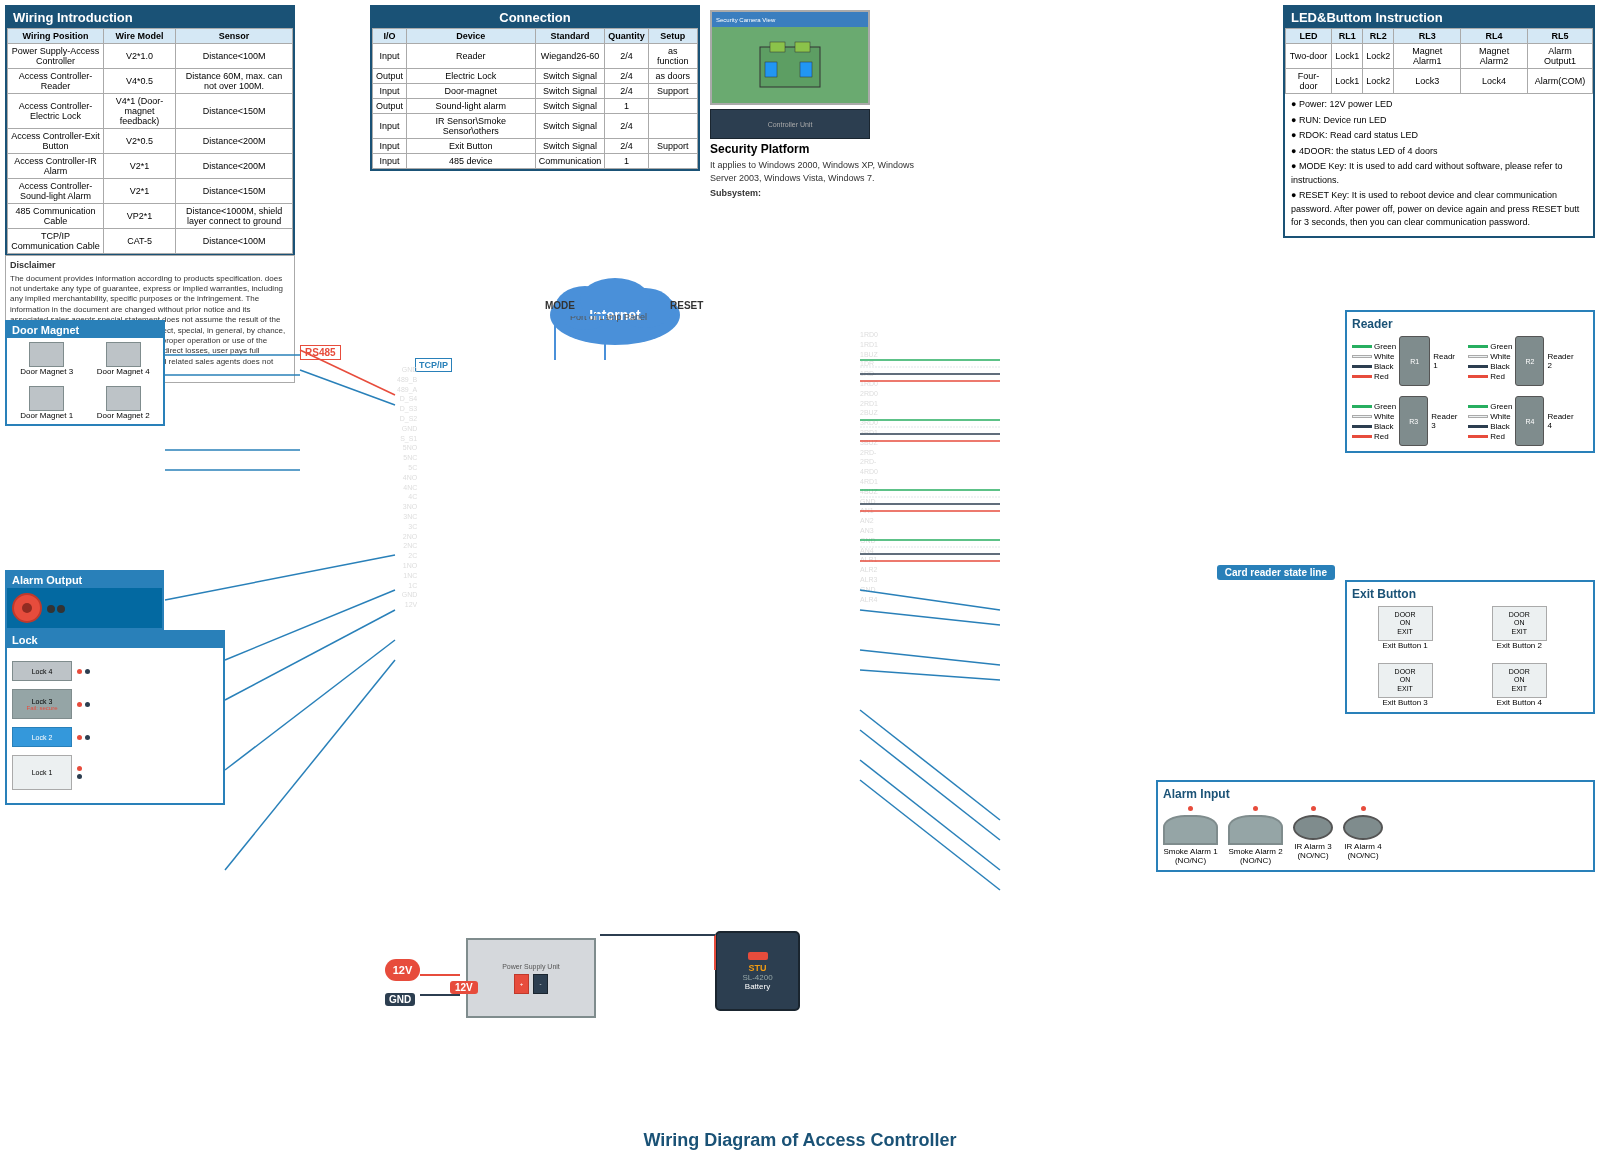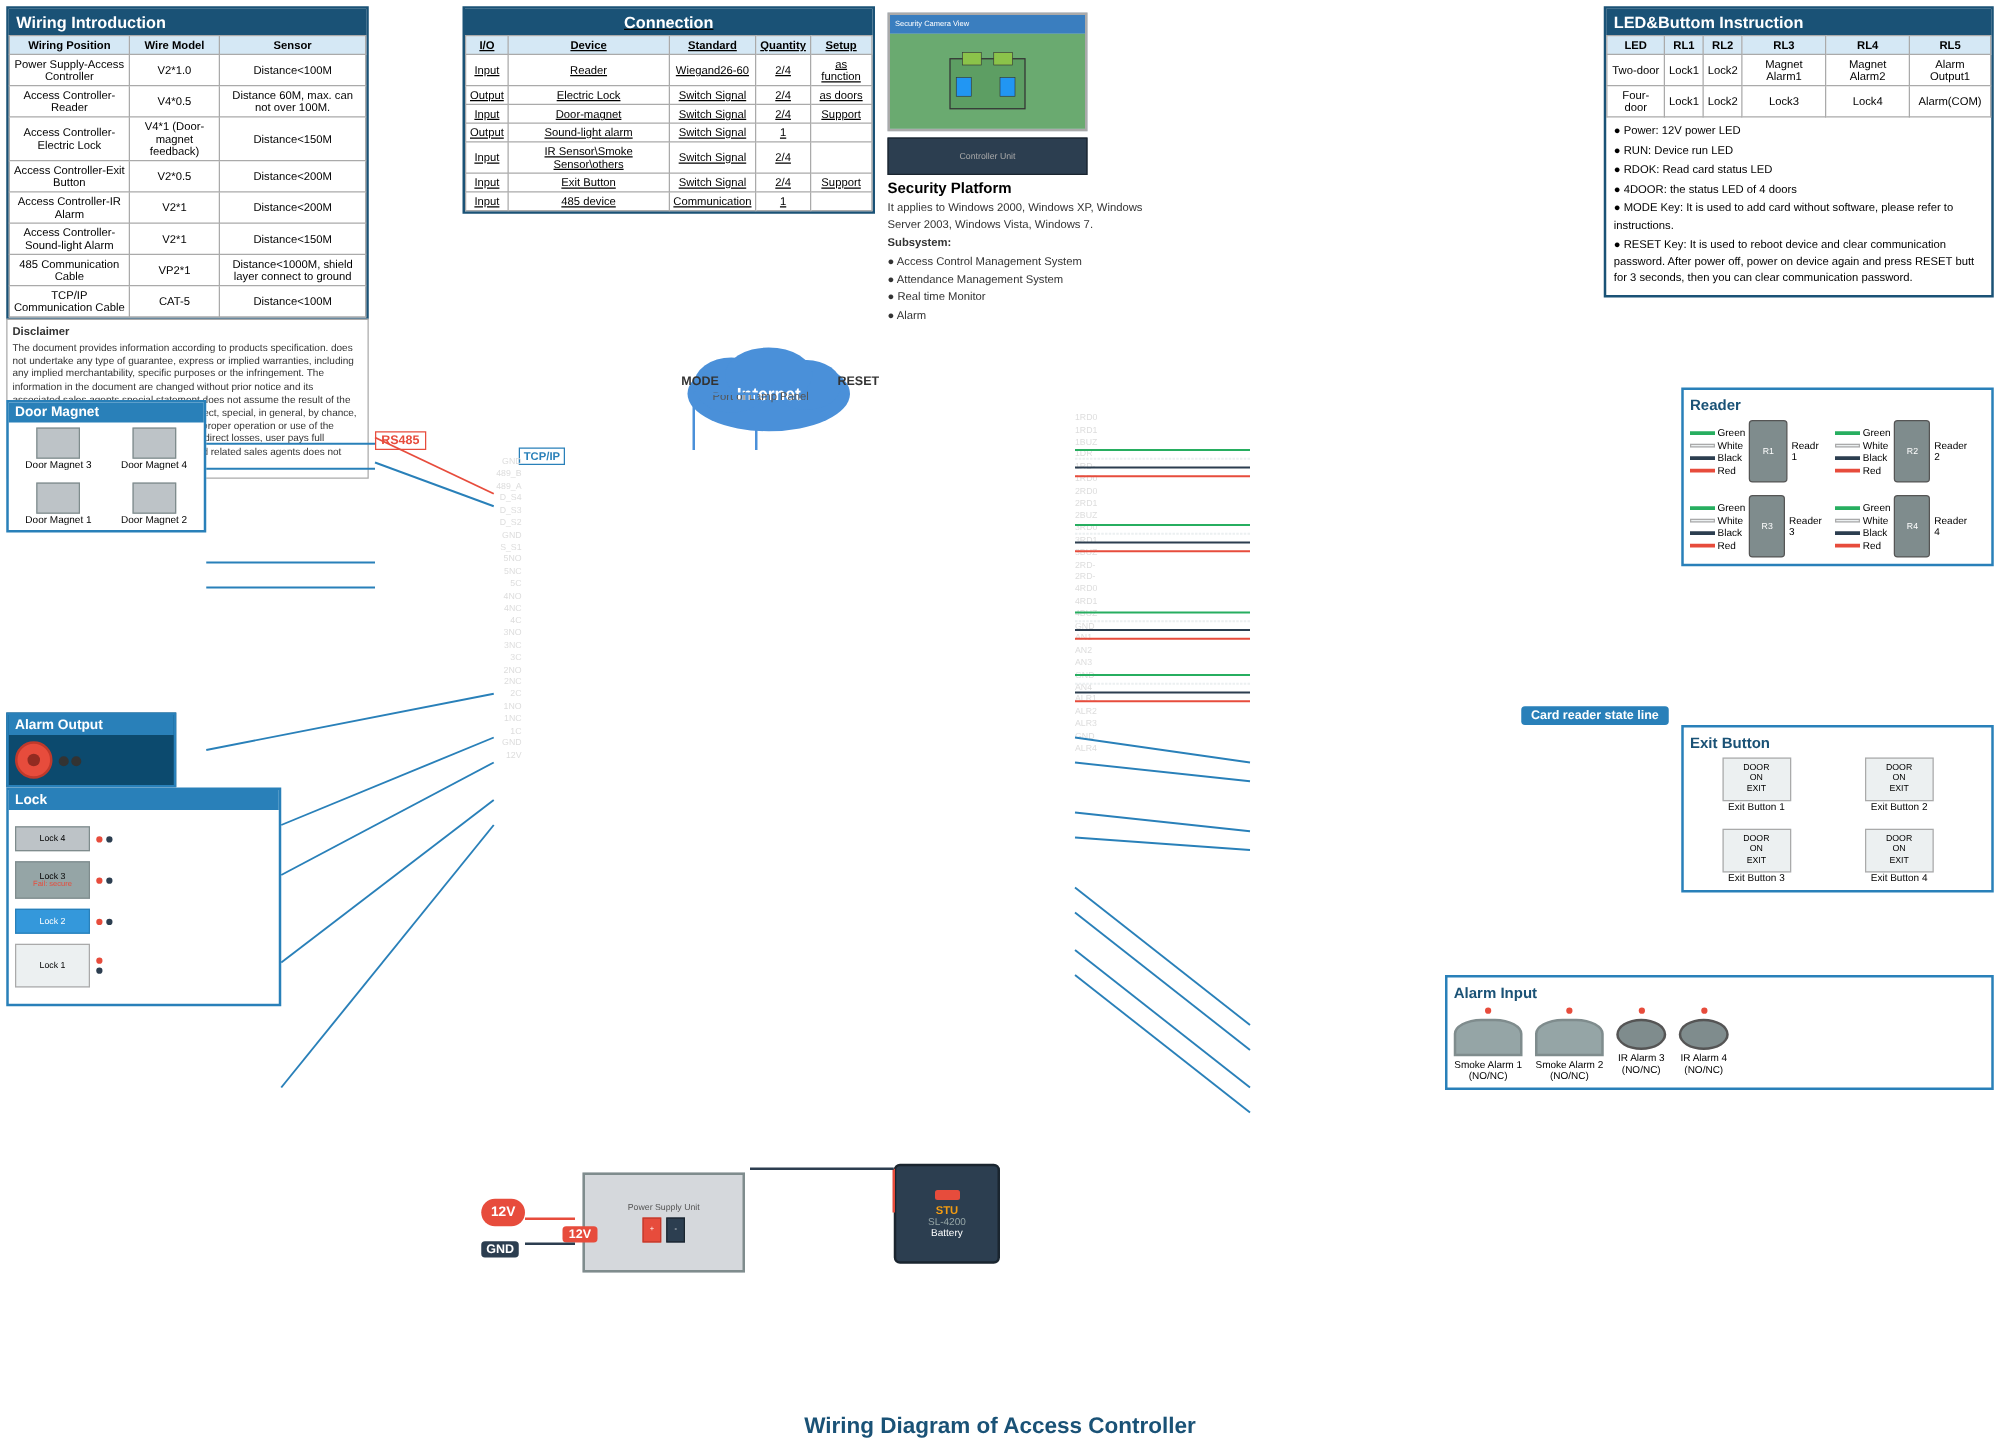--- a/index.html
+++ b/index.html
@@ -58,21 +58,20 @@
     }
 
     
     .connection-section {
       position: absolute;
       top: 5px;
       left: 370px;
       width: 330px;
       border: 2px solid #1a5276;
       background: #fff;
-      text-decoration: underline;
     }
     .connection-title {
       background: #1a5276;
       color: #fff;
       font-size: 13px;
       font-weight: bold;
       padding: 3px 6px;
       text-align: center;
     }
     .connection-table {
@@ -390,26 +389,20 @@
     </div>
     <div style="width:160px; height:30px; background:#2c3e50; border:1px solid #1a252f; margin-top:2px; display:flex; align-items:center; justify-content:center;">
       <span style="color:#aaa; font-size:7px;">Controller Unit</span>
     </div>
     <div style="margin-top:3px;">
       <span style="font-size:12px; font-weight:bold; color:#000;">Security Platform</span>
     </div>
     <div style="font-size:9px; color:#333; margin-top:3px; line-height:1.4;">It applies to Windows 2000, Windows XP, Windows Server 2003, Windows Vista, Windows 7.</div>
     <div style="font-size:9px; color:#333; margin-top:2px; line-height:1.6;">
       <strong>Subsystem:</strong>
-      <div id="subsystem-items">
-          <p style="font-size: 9px;">● Access Control Management System</p>
-          <p style="font-size: 9px;">● Attendance Management System</p>
-          <p style="font-size: 9px;">● Real time Monitor</p>
-          <p style="font-size: 9px;">● Alarm</p>
-        </div>
     </div>
   </div>
 
   <div style="position:absolute; top:270px; left:545px; text-align:center;">
     <svg width="140" height="80">
       <ellipse cx="70" cy="45" rx="65" ry="30" fill="#4a90d9"></ellipse>
       <ellipse cx="40" cy="38" rx="30" ry="22" fill="#4a90d9"></ellipse>
       <ellipse cx="100" cy="38" rx="28" ry="20" fill="#4a90d9"></ellipse>
       <ellipse cx="70" cy="30" rx="35" ry="22" fill="#4a90d9"></ellipse>
       <text x="70" y="50" text-anchor="middle" fill="white" font-size="14" font-weight="bold">Internet</text>
@@ -500,21 +493,21 @@
         <div style="width:35px; height:25px; background:#bdc3c7; border:1px solid #7f8c8d; margin:0 auto;"></div>
         <div>Door Magnet 1</div>
       </div>
       <div style="text-align:center; font-size:8px; margin-top:5px;">
         <div style="width:35px; height:25px; background:#bdc3c7; border:1px solid #7f8c8d; margin:0 auto;"></div>
         <div>Door Magnet 2</div>
       </div>
     </div>
   </div>
 
-  <div style="position:absolute; top:570px; left:5px; width:136px; border:2px solid #2980b9; background:#0c4a6e;">
+  <div style="position:absolute; top:570px; left:5px; width:159px; border:2px solid #2980b9; background:#0369a1;">
     <div class="section-header-blue">Alarm Output</div>
     <div style="padding:5px; display:flex; align-items:center; gap:5px;">
       <div style="width:30px; height:30px; background:#e74c3c; border-radius:50%; border:2px solid #c0392b; display:flex; align-items:center; justify-content:center;">
         <div style="width:10px; height:10px; background:#922b21; border-radius:50%;"></div>
       </div>
       <div style="font-size:8px;">
         <div style="width:8px;height:8px;border-radius:50%;background:#333;display:inline-block;"></div>
         <div style="width:8px;height:8px;border-radius:50%;background:#333;display:inline-block; margin-top:3px;"></div>
       </div>
     </div>

